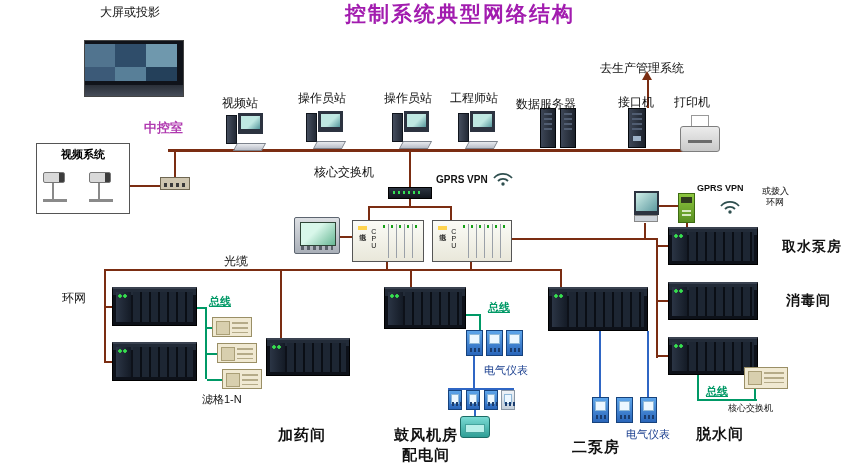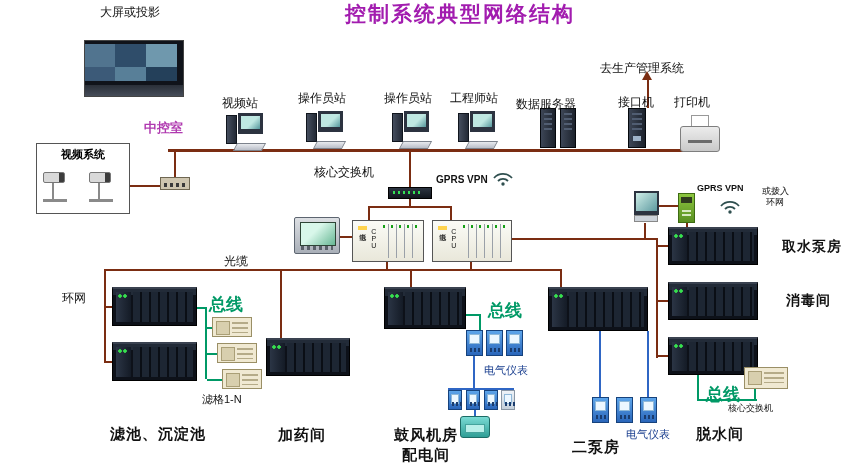--- a/index.html
+++ b/index.html
@@ -7,21 +7,21 @@
   .canvas { position:relative; width:861px; height:469px; background:#fff; overflow:hidden; }
 
   
   .ln  { position:absolute; background:#7b2d12; z-index:1; }
   .lng { background:#009966; }
   .lnb { background:#2f66c4; }
 
   
   .lbl { position:absolute; white-space:nowrap; font-size:12px; color:#111; z-index:3; line-height:1.15; }
   .big { font-size:15px; font-weight:bold; letter-spacing:1px; }
-  .green { color:#009966; font-weight:bold; font-size:17px; }
+  .green { color:#009966; font-weight:bold; font-size:11px;text-decoration:underline; }
   .blue  { color:#1a3f8f; font-size:11px; }
   .sm9 { font-size:9px; }
   .sm10 { font-size:10px; font-weight:bold; }
   .sm11 { font-size:11px;margin-left:36px; }
   .title { position:absolute; left:345px; top:0; font-size:21px; font-weight:bold; color:#a21caf;
            letter-spacing:2px; font-family:"Liberation Serif","DejaVu Serif",serif; z-index:3; white-space:nowrap; }
   .room { color:#b03ab0; font-weight:bold; font-size:13px; }
 
   
   .videowall,.vsbox,.cam,.ws,.server,.printer,.hub,.cswitch,.hmi,.rackL,.rackD,
@@ -227,21 +227,20 @@
   <div class="lbl green" style="left:209px;top:295px">总线</div>
   <i class="ln lng" style="left:197px;top:307px;width:9px;height:2px"></i>
   <i class="ln lng" style="left:205px;top:307px;width:2px;height:72px"></i>
   <i class="ln lng" style="left:207px;top:327px;width:7px;height:2px"></i>
   <i class="ln lng" style="left:207px;top:353px;width:12px;height:2px"></i>
   <i class="ln lng" style="left:207px;top:379px;width:17px;height:2px"></i>
   <div class="inst" style="left:212px;top:317px"></div>
   <div class="inst" style="left:217px;top:343px"></div>
   <div class="inst" style="left:222px;top:369px"></div>
   <div class="lbl sm11" style="left:166px;top:393px">滤格1-N</div>
-  <div class="lbl big" style="left:110px;top:425px">滤池、沉淀池</div>
 
   <i class="ln" style="left:280px;top:271px;width:2px;height:67px"></i>
   <div class="rackD" style="left:266px;top:338px;width:84px;height:38px"></div>
   <div class="lbl big" style="left:278px;top:426px">加药间</div>
 
   <i class="ln" style="left:410px;top:271px;width:2px;height:16px"></i>
   <div class="rackD" style="left:384px;top:287px;width:82px;height:42px"></div>
   <div class="lbl green" style="left:488px;top:301px">总线</div>
   <i class="ln lng" style="left:466px;top:314px;width:14px;height:2px"></i>
   <i class="ln lng" style="left:479px;top:314px;width:2px;height:16px"></i>

